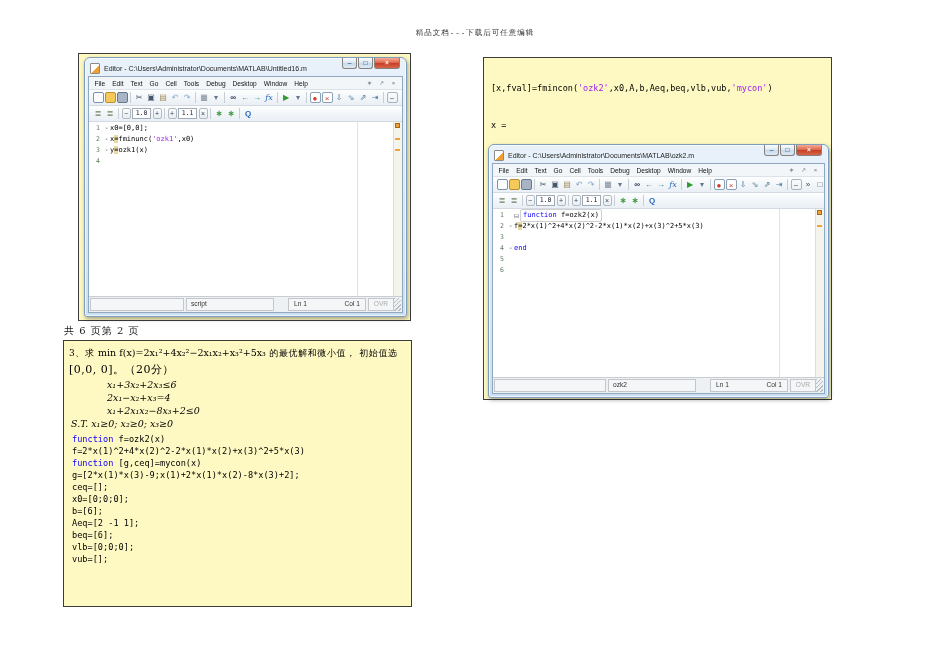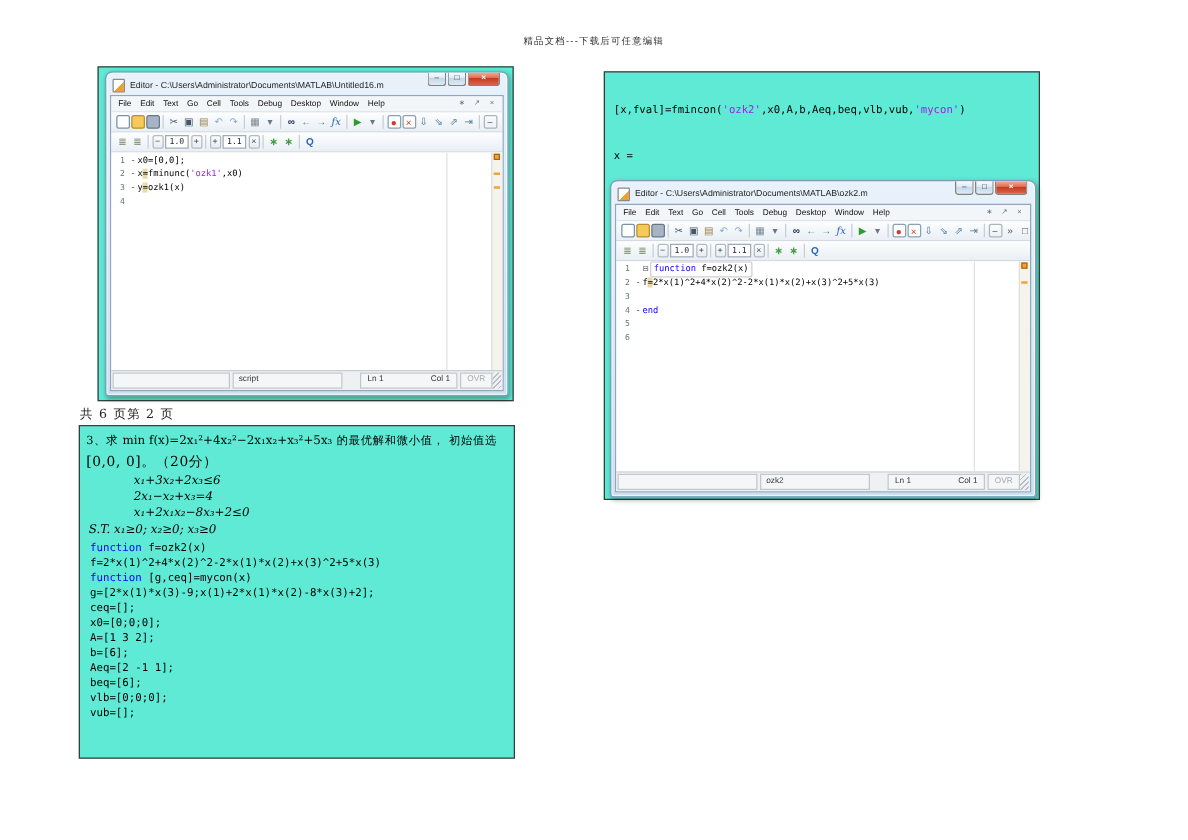--- a/index.html
+++ b/index.html
@@ -1,24 +1,24 @@
 <!DOCTYPE html>
 <html><head>
 <meta charset="utf-8">
 <style>
   html,body{margin:0;padding:0;background:#fff}
   #page{position:relative;width:950px;height:672px;background:#fff;overflow:hidden;
         font-family:"Liberation Sans",sans-serif;color:#000}
 
   
   .hdr{position:absolute;top:28px;left:0;right:0;text-align:center;font-size:7.5px;
-       font-family:Liberation Sans, sans-serif;color:#333;letter-spacing:1px}
+       font-family:Liberation Mono, monospace;color:#333;letter-spacing:1px}
   .pnote{position:absolute;left:64px;top:324px;font-size:10px;color:#222;
          font-family:"DejaVu Serif",serif;letter-spacing:1px}
-  .frame{position:absolute;border:1px solid #3c3c3c;background:#5eead4;box-sizing:border-box}
+  .frame{position:absolute;border:1px solid #3c3c3c;background:#fef9c3;box-sizing:border-box}
   #frame1{left:78px;top:53px;width:333px;height:268px}
   #frame2{left:63px;top:340px;width:349px;height:267px;padding:2px 5px}
   #frame3{left:483px;top:57px;width:349px;height:343px}
 
   
   .mlw{position:absolute;background:linear-gradient(#e9f2fb,#cde0f1);
        border:1px solid #7e9cbc;border-radius:6px 6px 3px 3px;
        box-shadow:1px 2px 4px rgba(0,0,0,.35), inset 0 0 0 1px rgba(255,255,255,.65)}
   #window1{left:5px;top:3px;width:321px;height:258px}
   #window2{left:4px;top:86px;width:339px;height:252px}
@@ -252,23 +252,20 @@
         <div class="code-line">
           <span class="code-text"><span class="sg-k">g=[2*x(1)*x(3)-9;x(1)+2*x(1)*x(2)-8*x(3)+2];</span></span>
         </div>
         <div class="code-line">
           <span class="code-text"><span class="sg-k">ceq=[];</span></span>
         </div>
         <div class="code-line">
           <span class="code-text"><span class="sg-k">x0=[0;0;0];</span></span>
         </div>
         <div class="code-line">
-          <span class="code-text"><span class="sg-k">A=[1 3 2];</span></span>
-        </div>
-        <div class="code-line">
           <span class="code-text"><span class="sg-k">b=[6];</span></span>
         </div>
         <div class="code-line">
           <span class="code-text"><span class="sg-k">Aeq=[2 -1 1];</span></span>
         </div>
         <div class="code-line">
           <span class="code-text"><span class="sg-k">beq=[6];</span></span>
         </div>
         <div class="code-line">
           <span class="code-text"><span class="sg-k">vlb=[0;0;0];</span></span>

